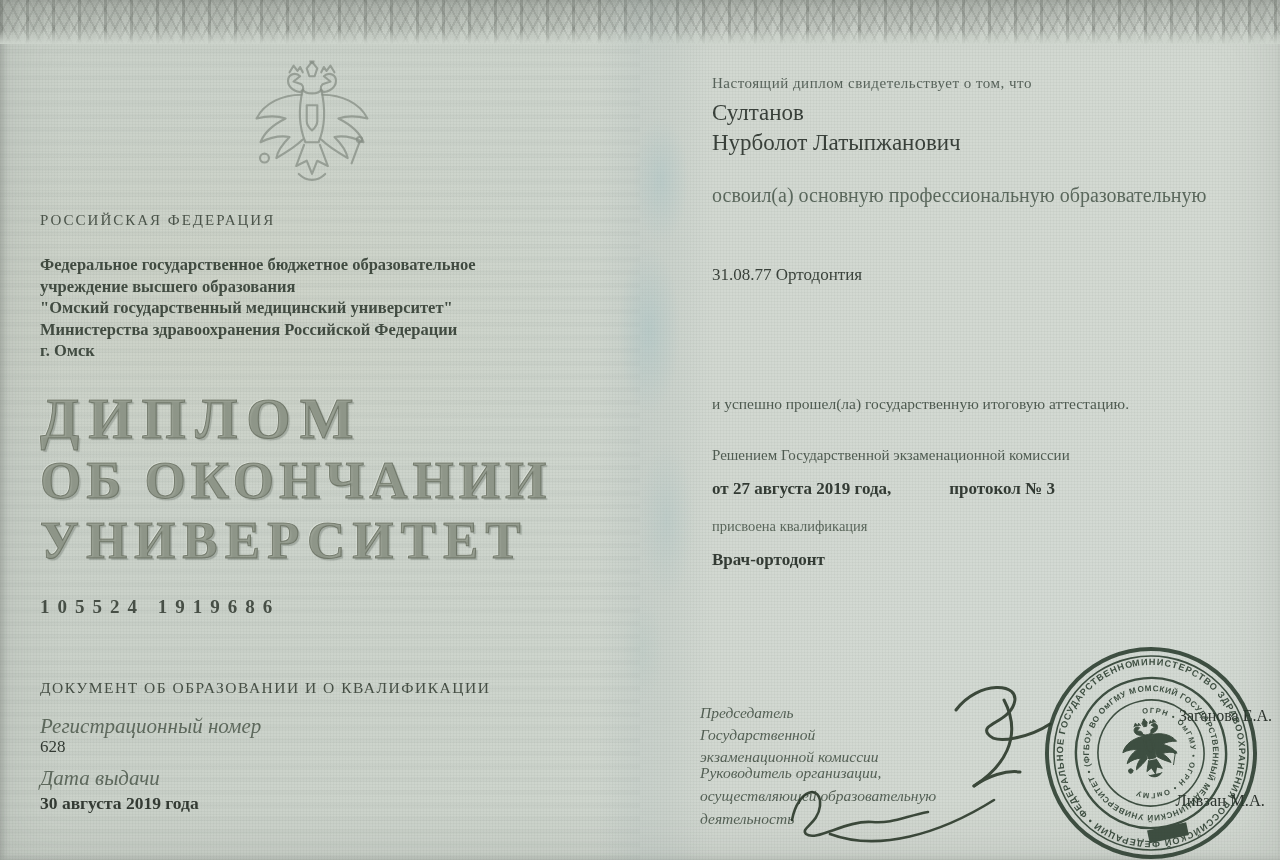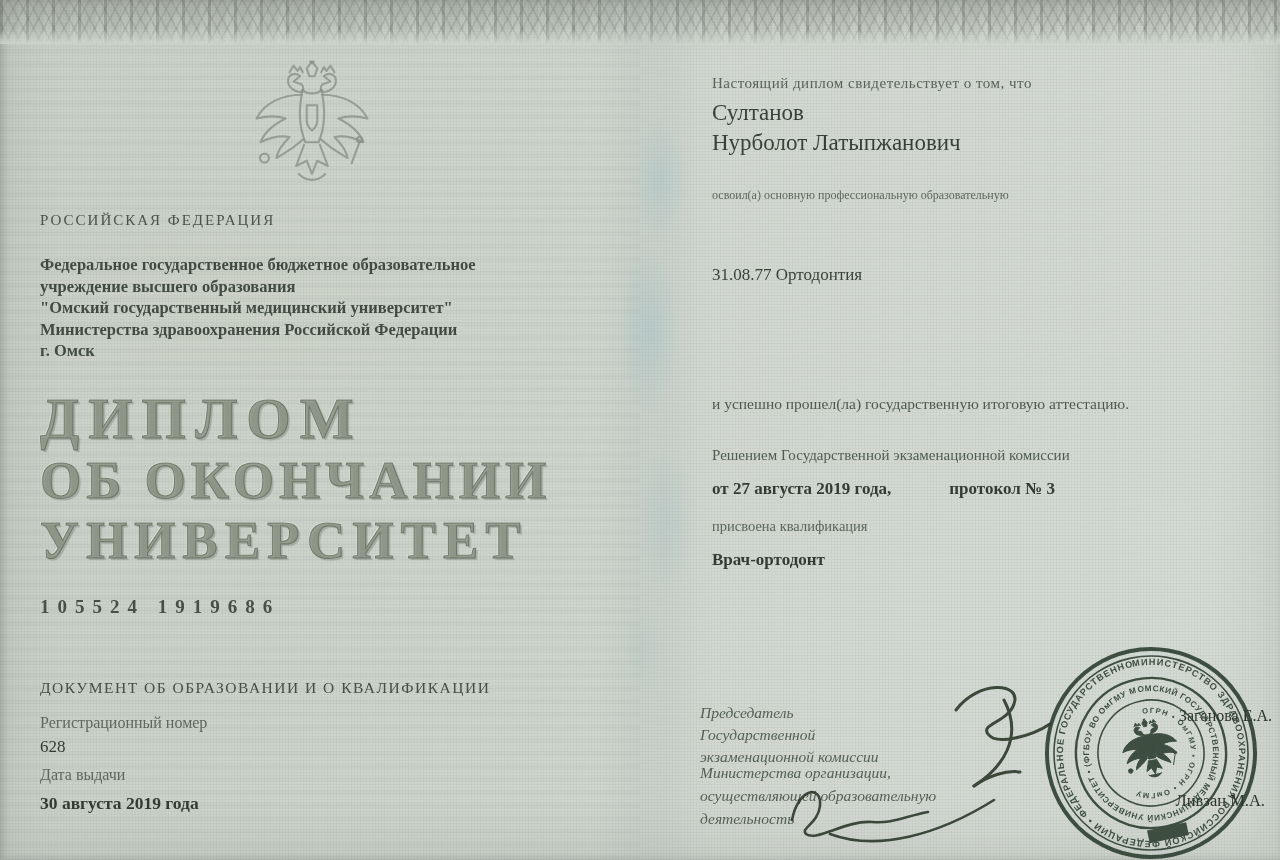--- a/index.html
+++ b/index.html
@@ -43,31 +43,31 @@
   .country{top:212px;font-size:15px;letter-spacing:2px;color:#4b544a;}
   .inst{top:254px;font-size:16.5px;line-height:21.5px;font-weight:600;color:#414b41;}
   .title{top:388px;font-weight:700;color:rgba(132,140,126,0.78);
     -webkit-text-stroke:1px rgba(104,112,98,0.85);
     text-shadow:2px 2px 1px rgba(80,88,78,0.30), -1px -1px 0 rgba(238,242,234,0.55);}
   .title .t1{font-size:57px;line-height:62px;letter-spacing:9px;}
   .title .t2{font-size:53px;line-height:60px;letter-spacing:5px;}
   .title .t3{font-size:53px;line-height:60px;letter-spacing:7px;}
   .serial{top:596px;font-size:19px;font-weight:700;letter-spacing:8px;color:#474f46;}
   .doctype{top:679px;font-size:15.5px;letter-spacing:1.5px;color:#454e44;}
-  .lbl-italic{font-size:16px;color:#5d685c;}
+  .lbl-italic{font-style:italic;font-size:21px;color:#5d685c;}
   .reg-label{top:714px;}
   .reg-value{top:737px;font-size:17px;color:#333a33;}
   .date-label{top:766px;}
   .date-value{top:793px;font-size:17.5px;font-weight:600;color:#333a33;}
   
   .right-col{left:712px;width:528px;}
   .intro{top:75px;font-size:15px;letter-spacing:0.5px;color:#57625a;}
   .holder{font-size:23px;color:#39403a;}
   .h1{top:100px;} .h2{top:130px;}
-  .prog{top:184px;font-size:12px;line-height:22px;color:#5a675c;}
+  .prog{top:184px;font-size:20px;line-height:22px;color:#5a675c;}
   .spec{top:265px;font-size:17px;color:#39413a;}
   .attest{top:395px;font-size:15.5px;color:#4e5a50;}
   .commission{top:447px;font-size:15px;color:#4f5b51;}
   .decision{top:479px;font-size:17px;font-weight:600;color:#333b34;display:flex;gap:58px;}
   .qual-label{top:518px;font-size:14.5px;color:#5a665b;}
   .qual{top:550px;font-size:17px;font-weight:600;color:#333b34;}
   .sign-label{font-style:italic;font-size:15.5px;color:#535f54;line-height:22px;}
   .chairman-label{left:700px;top:702px;width:260px;}
   .head-label{left:700px;top:761px;width:300px;line-height:23px;}
   .sig-name{font-size:16px;color:#2c332d;text-align:right;z-index:2;}
@@ -176,21 +176,21 @@
   <div class="abs ctr right-col qual-label">присвоена квалификация</div>
   <div class="abs ctr right-col qual">Врач-ортодонт</div>
 
   <div class="abs sign-label chairman-label">
     <div>Председатель</div>
     <div>Государственной</div>
     <div>экзаменационной комиссии</div>
   </div>
 
   <div class="abs sign-label head-label">
-    <div>Министерства организации,</div>
+    <div>Руководитель организации,</div>
     <div>осуществляющей образовательную</div>
     <div>деятельность</div>
   </div>
 
   <div class="abs sig-name chairman-name">Заганова Е.А.</div>
   <div class="abs sig-name head-name">Ливзан М.А.</div>
 
   <svg class="abs sig sig1" width="180" height="122" viewBox="0 0 180 122">
     <g fill="none" stroke="#223021" stroke-width="3" stroke-linecap="round" opacity="0.85">
       <path d="M28,38 C50,8 94,10 86,32 C80,50 52,52 60,62 C68,74 104,64 122,52"></path>

